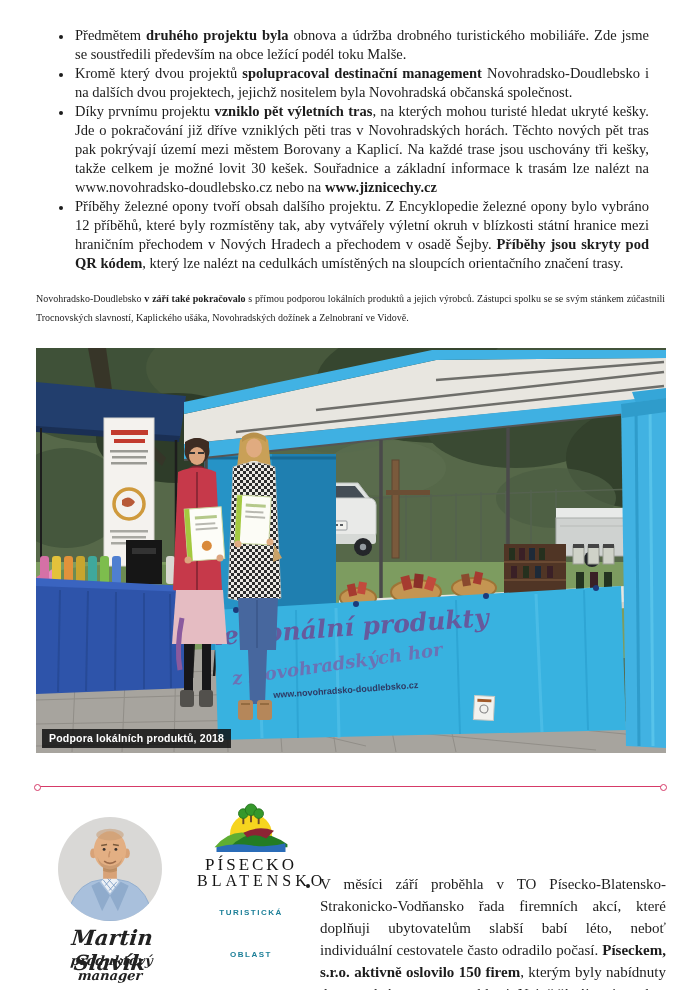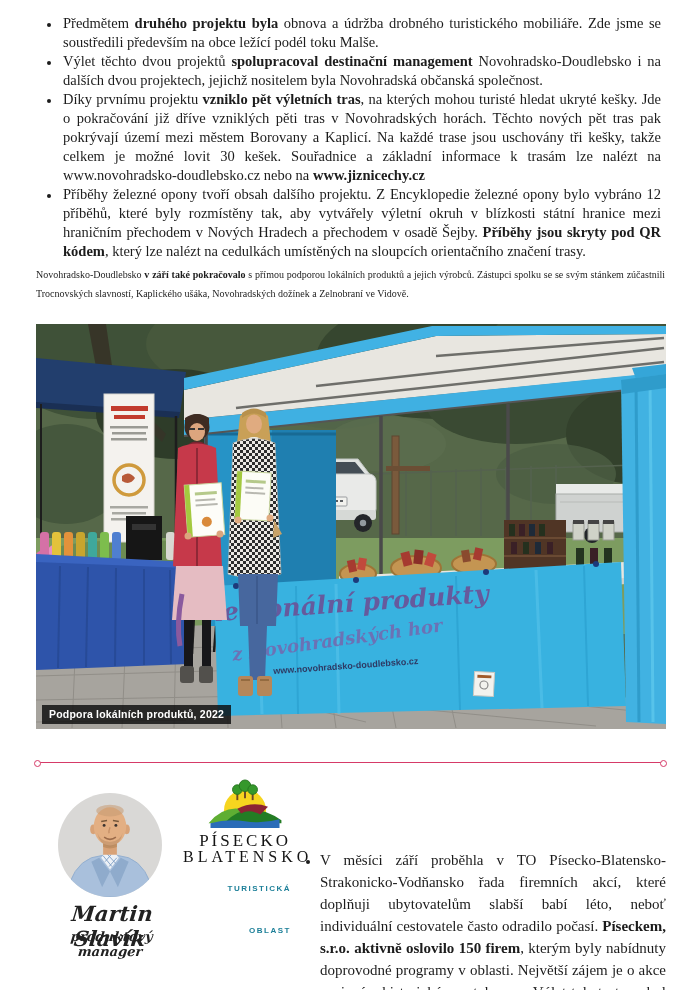--- a/index.html
+++ b/index.html
@@ -3,21 +3,21 @@
 <meta charset="utf-8">
 <style>
   html,body{margin:0;padding:0;}
   body{
     width:700px;height:990px;background:#ffffff;
     font-family:"Liberation Serif","DejaVu Serif",serif;
     color:#1c1c1c;overflow:hidden;
   }
   .doc{padding:10px 35px 0 36px;}
   
-  ul.bullets{margin:4px;padding:0 0 0 21px;font-size:14.5px;line-height:19px;text-align:justify;}
+  ul.bullets{margin:16px;padding:0 0 0 21px;font-size:14.5px;line-height:19px;text-align:justify;}
   ul.bullets li{margin:0;padding-left:2px;}
   ul.bullets li::marker{font-size:12px;}
   .rich b, .rich .b{font-weight:bold;}
   p.closing{margin:0;font-size:10px;line-height:19px;text-align:justify;}
   
   .photo-wrap{position:relative;width:630px;height:405px;margin-top:21px;background:#566849;}
   .photo-wrap svg{display:block;}
   .photo-caption{
     position:absolute;left:6px;bottom:5px;
     background:rgba(12,12,12,.82);color:#fff;
@@ -36,37 +36,37 @@
   .person-name{
     position:absolute;left:0;top:126px;width:150px;text-align:center;
     font-size:21px;font-weight:bold;font-style:italic;
     font-family:"DejaVu Serif",serif;transform:skewX(-6deg);color:#222;
   }
   .person-role{
     position:absolute;left:0;top:154px;width:150px;text-align:center;
     font-size:13px;font-weight:bold;font-style:italic;
     font-family:"DejaVu Serif",serif;transform:skewX(-6deg);color:#222;
   }
-  .logo-box{position:absolute;left:147px;top:3px;width:108px;text-align:right;}
+  .logo-box{position:absolute;left:161px;top:3px;width:108px;text-align:center;}
   .logo-title{font-size:17px;letter-spacing:3px;color:#141414;line-height:18px;}
   .logo-subtitle{font-size:16px;letter-spacing:4px;color:#141414;line-height:13px;}
   .logo-tag{font-family:"Liberation Sans","DejaVu Sans",sans-serif;font-size:8px;font-weight:bold;letter-spacing:1.5px;line-height:10px;margin-top:32px;}
   .footer-text{position:absolute;left:268px;top:74px;width:362px;}
   ul.fbullets{margin:0;padding:0 0 0 16px;font-size:15px;line-height:22px;text-align:justify;}
   ul.fbullets li{margin:0;}
   ul.fbullets li::marker{font-size:12px;}
 </style>
 </head>
 <body>
 
 <div class="doc">
 
   <ul class="bullets">
     <li class="rich"><span>Předmětem </span><span class="b">druhého projektu byla</span><span> obnova a údržba drobného turistického mobiliáře. Zde jsme se soustředili především na obce ležící podél toku Malše.</span></li>
-    <li class="rich"><span>Výlet těchto dvou projektů </span><span class="b">spolupracoval destinační management</span><span> Novohradsko-Doudlebsko i na dalších dvou projektech, jejichž nositelem byla Novohradská občanská společnost.</span></li>
+    <li class="rich"><span>Kromě který dvou projektů </span><span class="b">spolupracoval destinační management</span><span> Novohradsko-Doudlebsko i na dalších dvou projektech, jejichž nositelem byla Novohradská občanská společnost.</span></li>
     <li class="rich"><span>Díky prvnímu projektu </span><span class="b">vzniklo pět výletních tras</span><span>, na kterých mohou turisté hledat ukryté kešky. Jde o pokračování již dříve vzniklých pěti tras v Novohradských horách. Těchto nových pět tras pak pokrývají území mezi městem Borovany a Kaplicí. Na každé trase jsou uschovány tři kešky, takže celkem je možné lovit 30 kešek. Souřadnice a základní informace k trasám lze nalézt na www.novohradsko-doudlebsko.cz nebo na </span><span class="b">www.jiznicechy.cz</span></li>
     <li class="rich"><span>Příběhy železné opony tvoří obsah dalšího projektu. Z Encyklopedie železné opony bylo vybráno 12 příběhů, které byly rozmístěny tak, aby vytvářely výletní okruh v blízkosti státní hranice mezi hraničním přechodem v Nových Hradech a přechodem v osadě Šejby. </span><span class="b">Příběhy jsou skryty pod QR kódem</span><span>, který lze nalézt na cedulkách umístěných na sloupcích orientačního značení trasy.</span></li>
   </ul>
 
   <p class="closing rich"><span>Novohradsko-Doudlebsko </span><span class="b">v září také pokračovalo</span><span> s přímou podporou lokálních produktů a jejich výrobců. Zástupci spolku se se svým stánkem zúčastnili Trocnovských slavností, Kaplického ušáka, Novohradských dožínek a Zelnobraní ve Vidově.</span></p>
 
   <div class="photo-wrap">
     <svg viewBox="0 0 630 405" width="630" height="405">
       <defs>
         <pattern id="hound" width="6" height="6" patternUnits="userSpaceOnUse">
@@ -357,21 +357,21 @@
           <circle cx="234" cy="194" r="3.5" fill="#e0ab80"></circle>
         <path d="M238,196 l8,14 l-9,4 Z" fill="#c9a268"></path>
         <path d="M202,250 L242,250 L240,302 L231,302 L229,356 L214,356 L212,302 L204,302 Z" fill="#47679e"></path>
         <line x1="221" y1="252" x2="221" y2="300" stroke="#3a5688" stroke-width="1.5"></line>
         <rect x="202" y="352" width="15" height="20" rx="3" fill="#b5875a"></rect>
         <rect x="221" y="352" width="15" height="20" rx="3" fill="#b5875a"></rect>
         <line x1="205" y1="356" x2="214" y2="356" stroke="#8a6238" stroke-width="1.5"></line>
         <line x1="224" y1="356" x2="233" y2="356" stroke="#8a6238" stroke-width="1.5"></line>
       </g>
     </svg>
-    <div class="photo-caption">Podpora lokálních produktů, 2022</div>
+    <div class="photo-caption">Podpora lokálních produktů, 2018</div>
   </div>
 
   <div class="divider-row">
     <div class="divider-line"></div>
     <div class="divider-dot left"></div>
     <div class="divider-dot right"></div>
   </div>
 
   <div class="footer">
     <div class="avatar">

